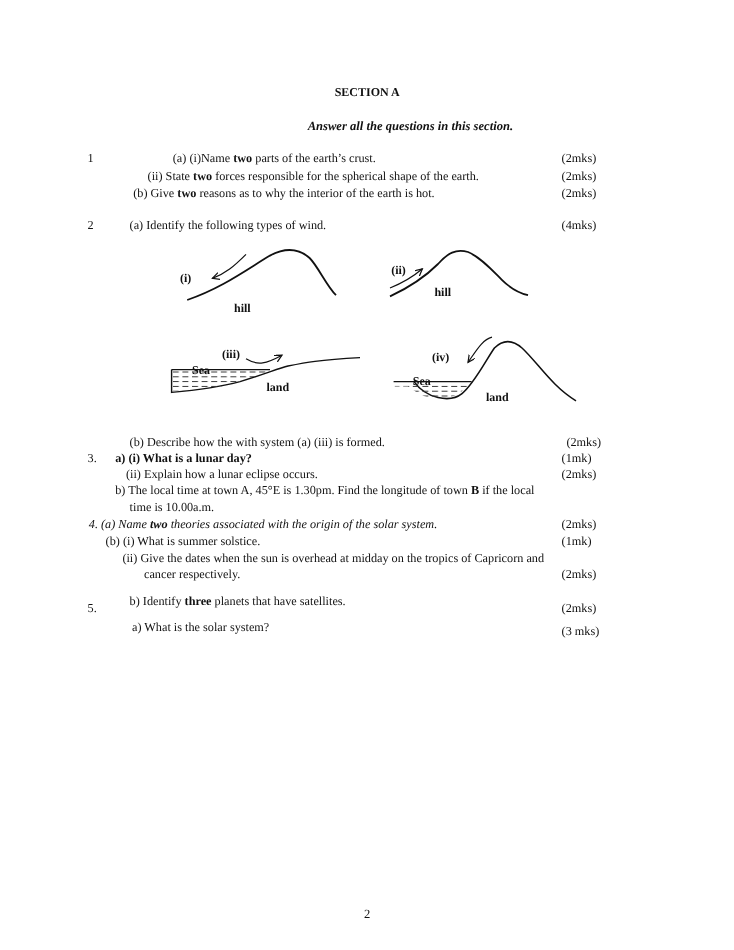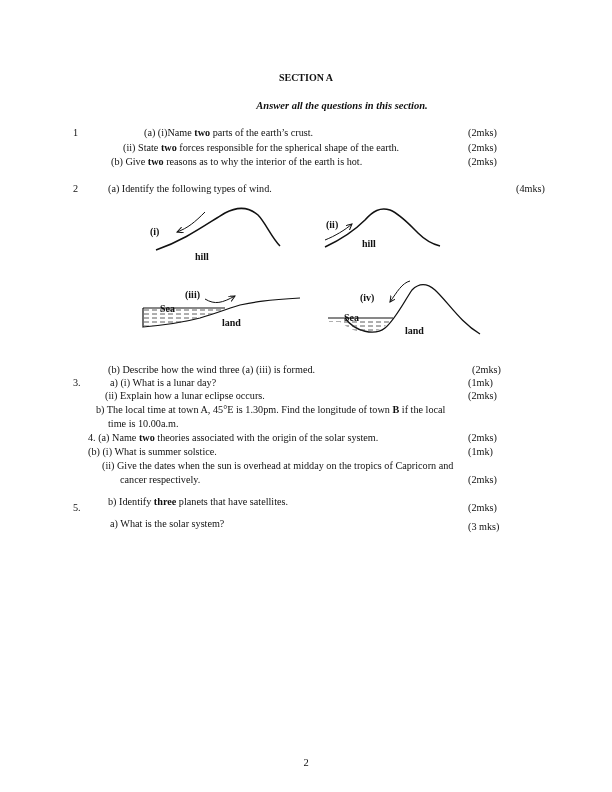--- a/index.html
+++ b/index.html
@@ -35,21 +35,21 @@
 
   <div class="abs" style="left:111px; top:156px;text-align:center;">
     <span>(b) Give </span><b>two</b><span> reasons as to why the interior of the earth is hot.</span>
   </div>
   <div class="abs mk" style="left:468px; top:156px;">(2mks)</div>
 </div>
 
 <div>
   <div class="abs" style="left:73px; top:183px;">2</div>
   <div class="abs" style="left:108px; top:183px;">(a) Identify the following types of wind.</div>
-  <div class="abs mk" style="left:468px; top:183px;margin-left:48px;">(4mks)</div>
+  <div class="abs mk" style="left:468px; top:183px;">(4mks)</div>
 
   <svg width="612" height="360" viewBox="0 0 612 360">
     <defs>
       <marker id="ah" markerWidth="8" markerHeight="8" refX="6" refY="3" orient="auto" markerUnits="userSpaceOnUse">
         <path d="M0,0 L6,3 L0,6" fill="none" stroke="#111" stroke-width="1"></path>
       </marker>
       <pattern id="waves" width="8" height="4" patternUnits="userSpaceOnUse">
         <line x1="0" y1="2" x2="5" y2="2" stroke="#333" stroke-width="0.8"></line>
       </pattern>
     </defs>
@@ -82,40 +82,40 @@
       <path d="M345,318 C355,332 375,336 385,328 C395,320 405,300 412,290 C420,282 428,284 435,290 C448,302 460,322 480,334" fill="none" stroke="#111" stroke-width="1.3"></path>
       <path d="M328,318 L393,318" stroke="#111" stroke-width="1"></path>
       <path d="M329,319 L392,319 C385,328 375,334 360,332 C350,330 345,325 340,322 L329,322 Z" fill="url(#waves)" stroke="none"></path>
       <path d="M410,281 C402,283 397,292 390,302" fill="none" stroke="#111" stroke-width="1" marker-end="url(#ah)"></path>
       <text class="lbl" x="360" y="301">(iv)</text>
       <text class="lbl" x="344" y="321">Sea</text>
       <text class="lbl" x="405" y="334">land</text>
     </g>
   </svg>
 
-  <div class="abs" style="left:108px; top:364px;">(b) Describe how the wind three (a) (iii) is formed.</div>
+  <div class="abs" style="left:108px; top:364px;">(b) Describe how the with system (a) (iii) is formed.</div>
   <div class="abs mk" style="left:472px; top:364px;">(2mks)</div>
 </div>
 
 <div>
   <div class="abs" style="left:73px; top:377px;">3.</div>
-  <div class="abs" style="left:110px; top:377px;">a) (i) What is a lunar day?</div>
+  <div class="abs" style="left:96px; top:377px;font-weight:bold;">a) (i) What is a lunar day?</div>
   <div class="abs mk" style="left:468px; top:377px;">(1mk)</div>
 
   <div class="abs" style="left:105px; top:390px;">(ii) Explain how a lunar eclipse occurs.</div>
   <div class="abs mk" style="left:468px; top:390px;">(2mks)</div>
 
   <div class="abs" style="left:96px; top:404px;">
     <span>b) The local time at town A, 45°E is 1.30pm. Find the longitude of town </span><b>B</b><span> if the local</span>
   </div>
   <div class="abs" style="left:108px; top:418px;">time is 10.00a.m.</div>
 </div>
 
 <div>
-  <div class="abs" style="left:88px; top:432px;">
+  <div class="abs" style="left:74px; top:432px;font-style:italic;">
     <span>4. (a) Name </span><b>two</b><span> theories associated with the origin of the solar system.</span>
   </div>
   <div class="abs mk" style="left:468px; top:432px;">(2mks)</div>
 
   <div class="abs" style="left:88px; top:446px;">(b) (i) What is summer solstice.</div>
   <div class="abs mk" style="left:468px; top:446px;">(1mk)</div>
 
   <div class="abs" style="left:102px; top:460px;">(ii) Give the dates when the sun is overhead at midday on the tropics of Capricorn and</div>
   <div class="abs" style="left:120px; top:474px;">cancer respectively.</div>
   <div class="abs mk" style="left:468px; top:474px;">(2mks)</div>

